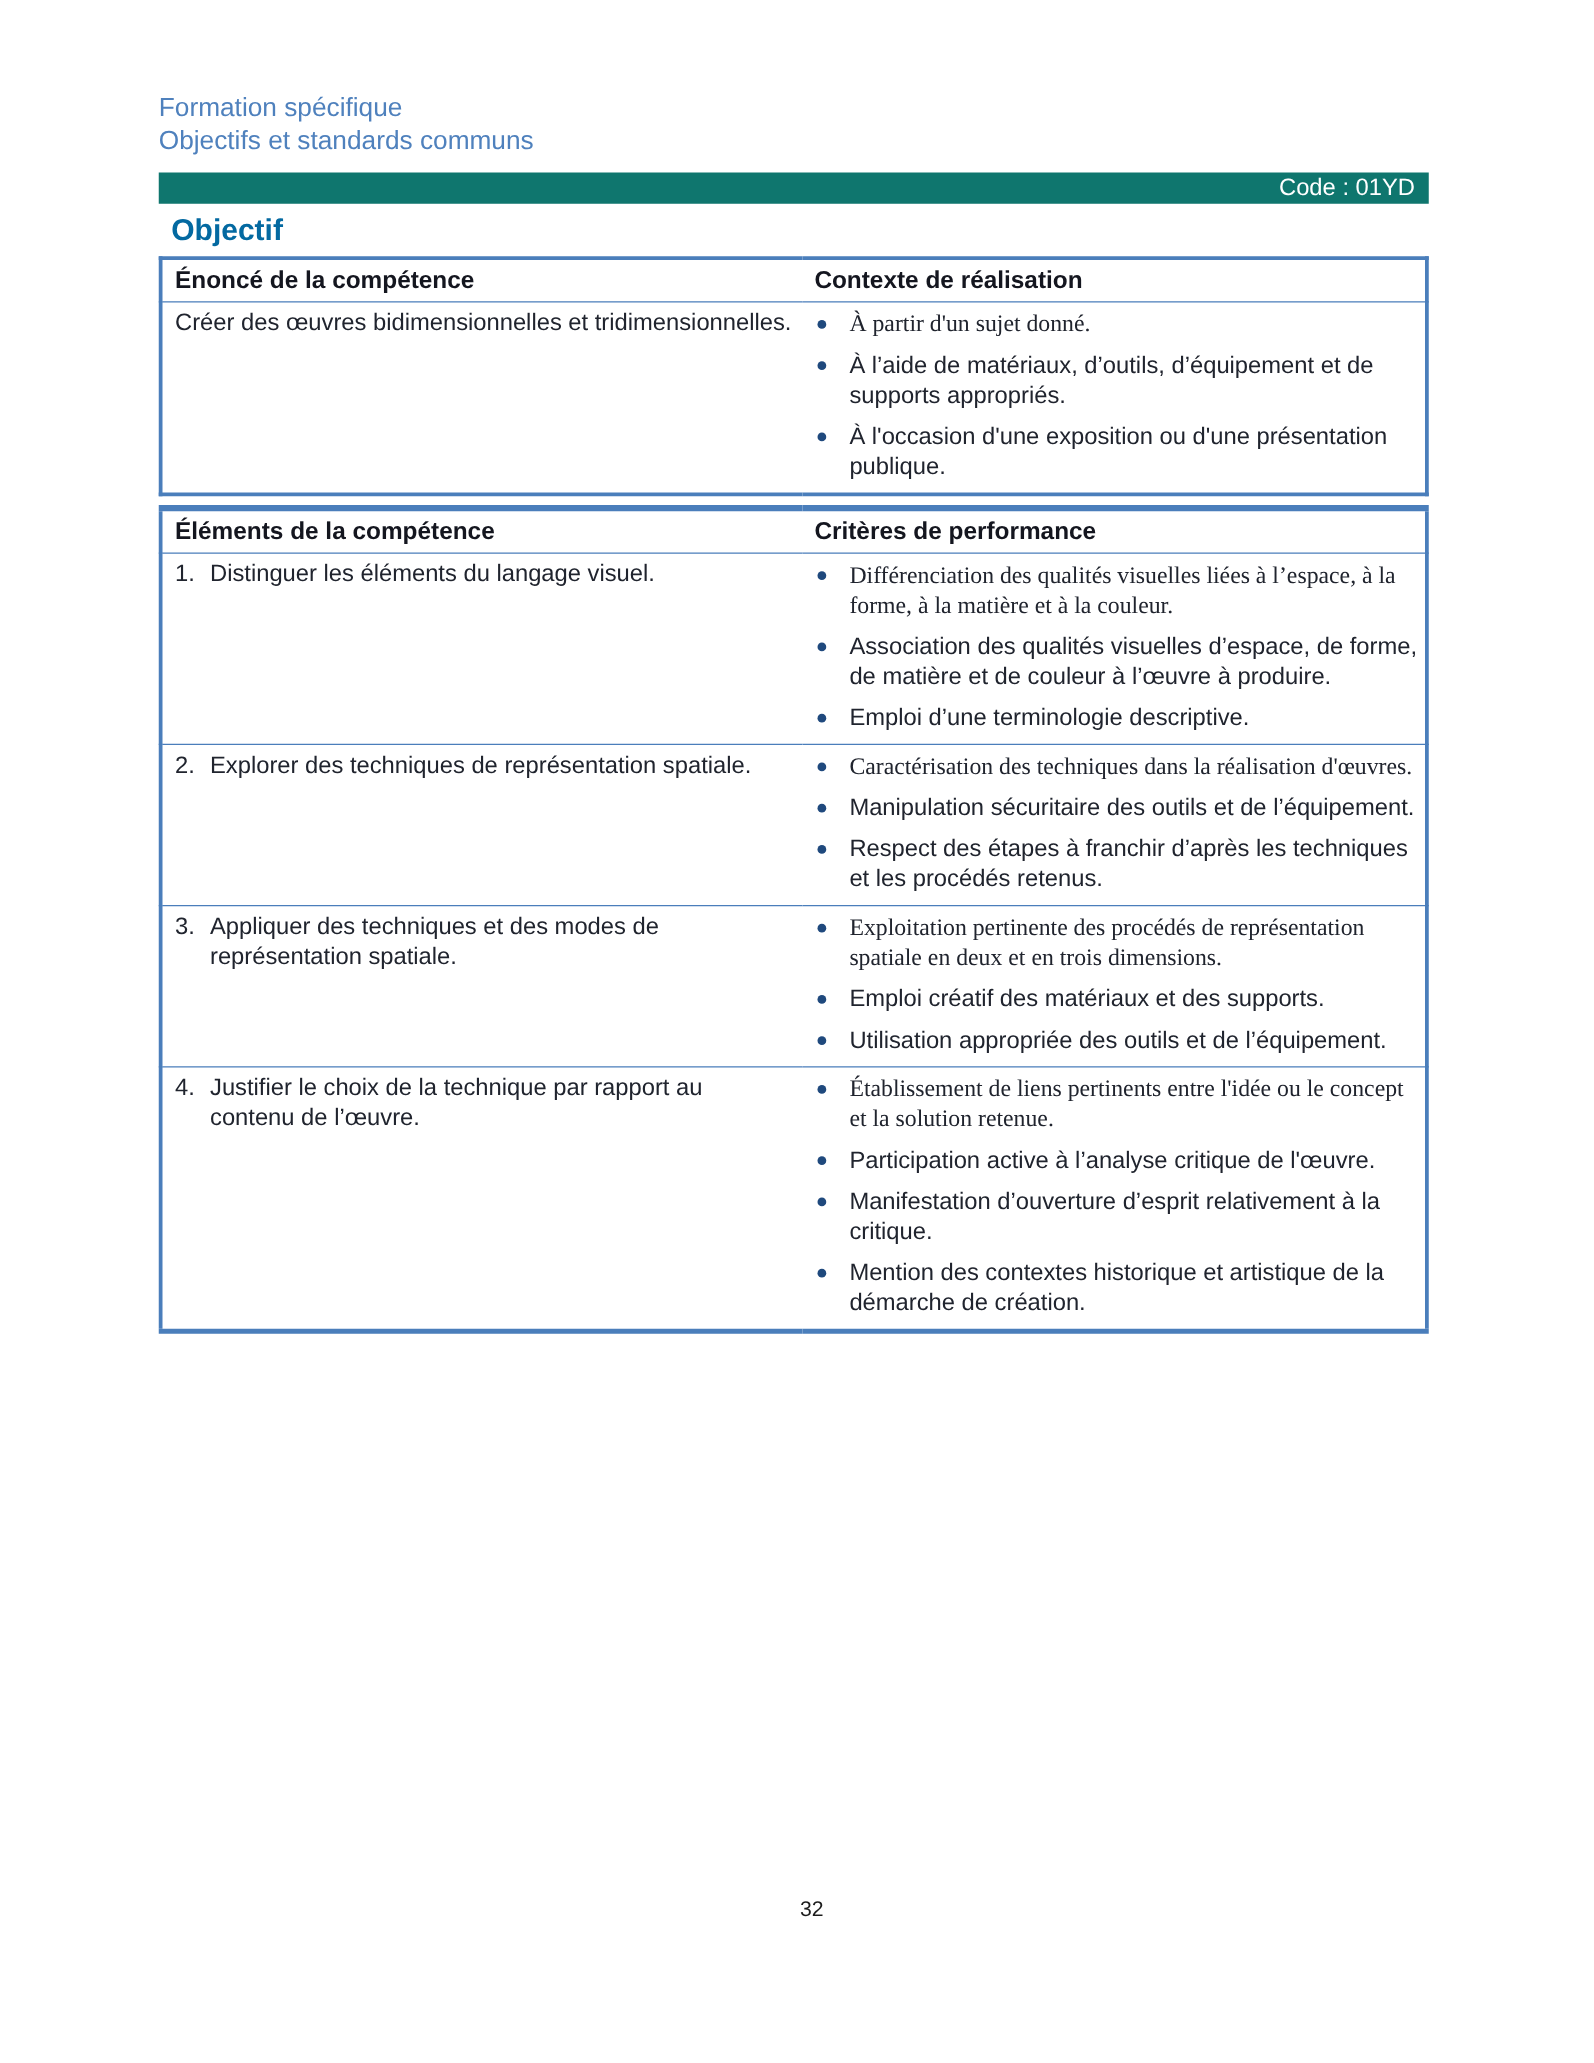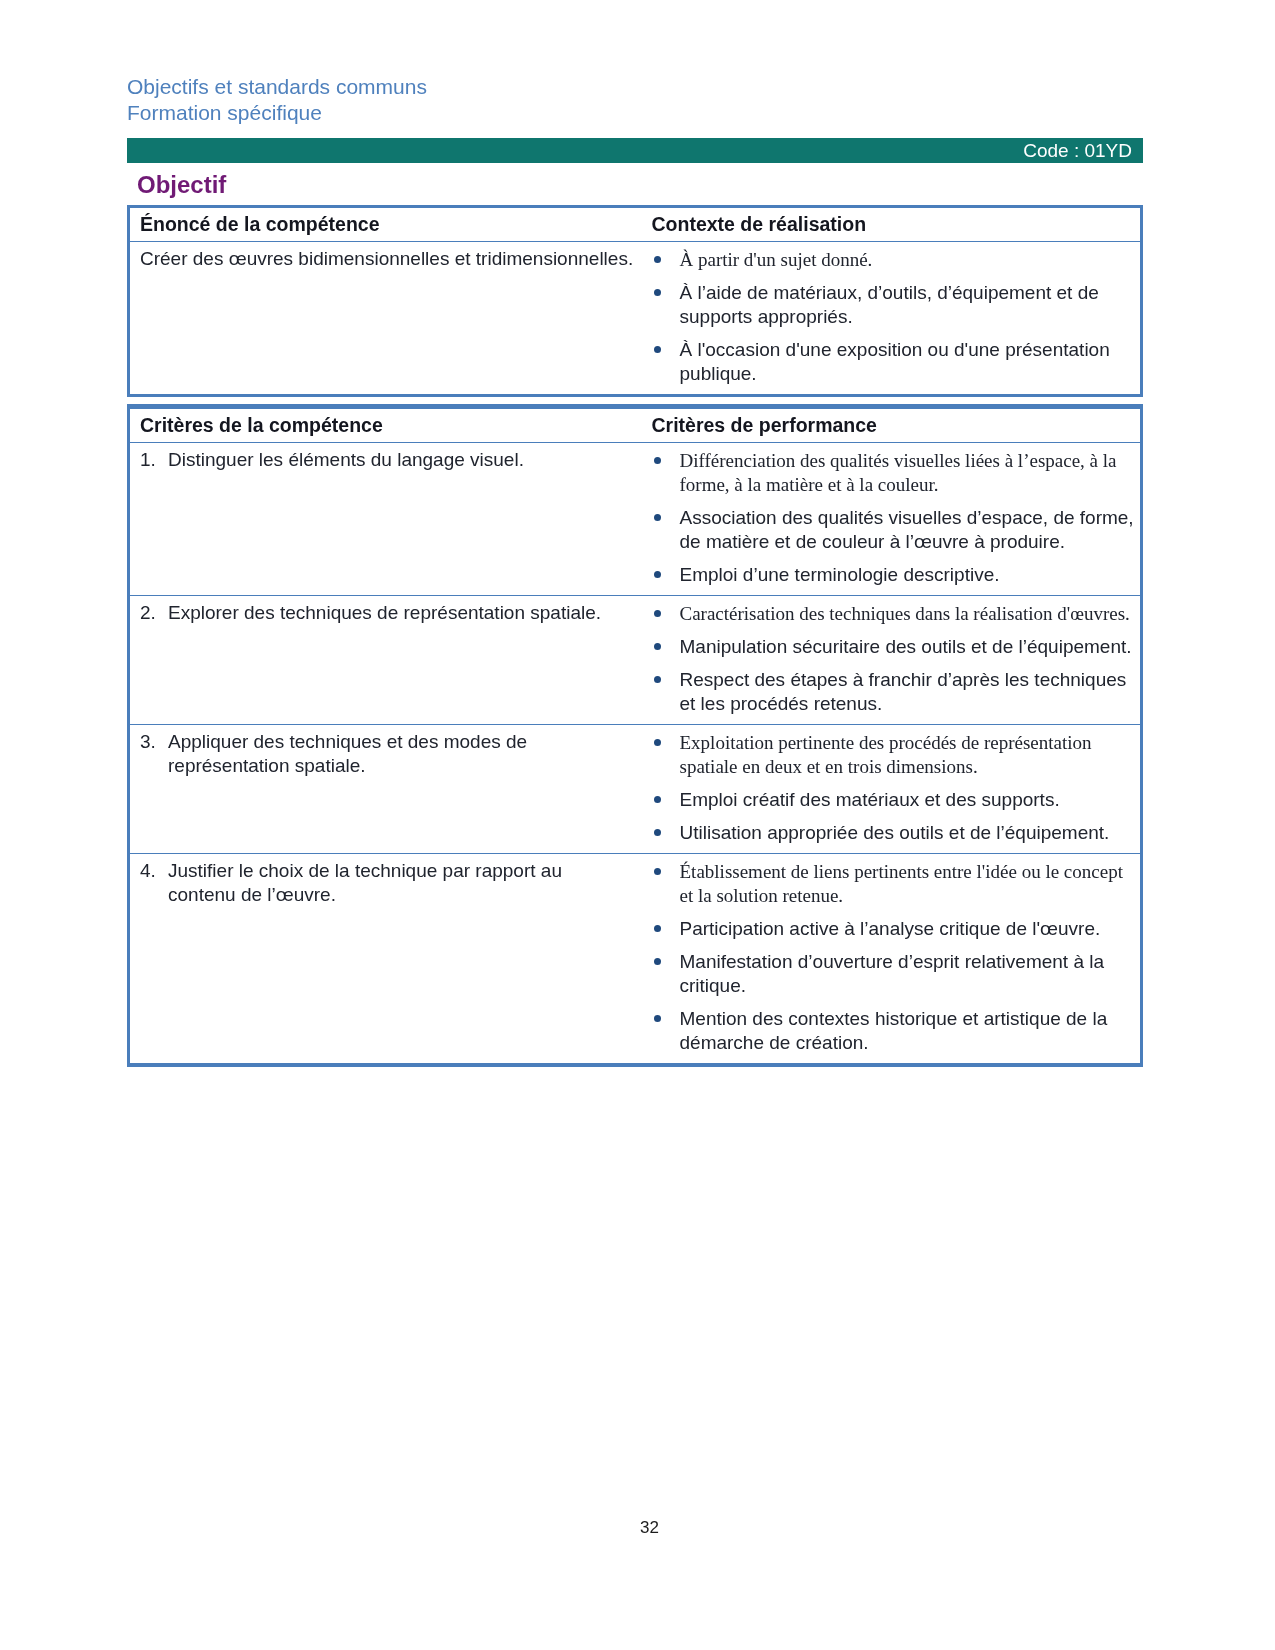--- a/index.html
+++ b/index.html
@@ -20,21 +20,21 @@
     margin-top:12px;
     height:25px;
     background:#0f766e;
     color:#ffffff;
     font-size:19px;
     line-height:25px;
     text-align:right;
     padding-right:11px;
   }
 
-  .col-heads { display:flex; margin-top:8px; margin-bottom:6px; font-weight:bold; color:#701a75; font-size:24px; line-height:28px; }
+  .col-heads { display:flex; margin-top:8px; margin-bottom:6px; font-weight:bold; color:#0369a1; font-size:24px; line-height:28px; }
   .col-heads .left  { width:513px; padding-left:10px; }
   .col-heads .right { flex:1; padding-left:7px; }
 
   table.tbl {
     width:100%;
     border-collapse:collapse;
     table-layout:fixed;
     border:3px solid #4a7ebb;
   }
   table.tbl2 { margin-top:7px; border-top-width:5px; border-bottom-width:4px; }
@@ -76,22 +76,22 @@
     color:#1c1c1c;
   }
 </style>
 </head>
 <body>
 
 <div class="page">
   <div class="content">
 
     <div class="doc-heading">
+      <div>Formation spécifique</div>
       <div>Objectifs et standards communs</div>
-      <div>Formation spécifique</div>
     </div>
 
     <div class="code-bar">
       <span>Code : 01YD</span>
     </div>
 
     <div class="col-heads">
       <div class="left">Objectif</div>
     </div>
 
@@ -125,21 +125,21 @@
     </tbody>
       </table>
 
     <table class="tbl tbl2">
       <colgroup>
           <col style="width:513px">
           <col>
         </colgroup>
       <tbody>
           <tr class="hdr">
-        <td>Critères de la compétence</td>
+        <td>Éléments de la compétence</td>
         <td class="crit">Critères de performance</td>
       </tr>
 
       <tr class="body">
         <td>
           <div class="numitem">
             <span class="num">1.</span>
             <span class="txt">Distinguer les éléments du langage visuel.</span>
           </div>
         </td>

